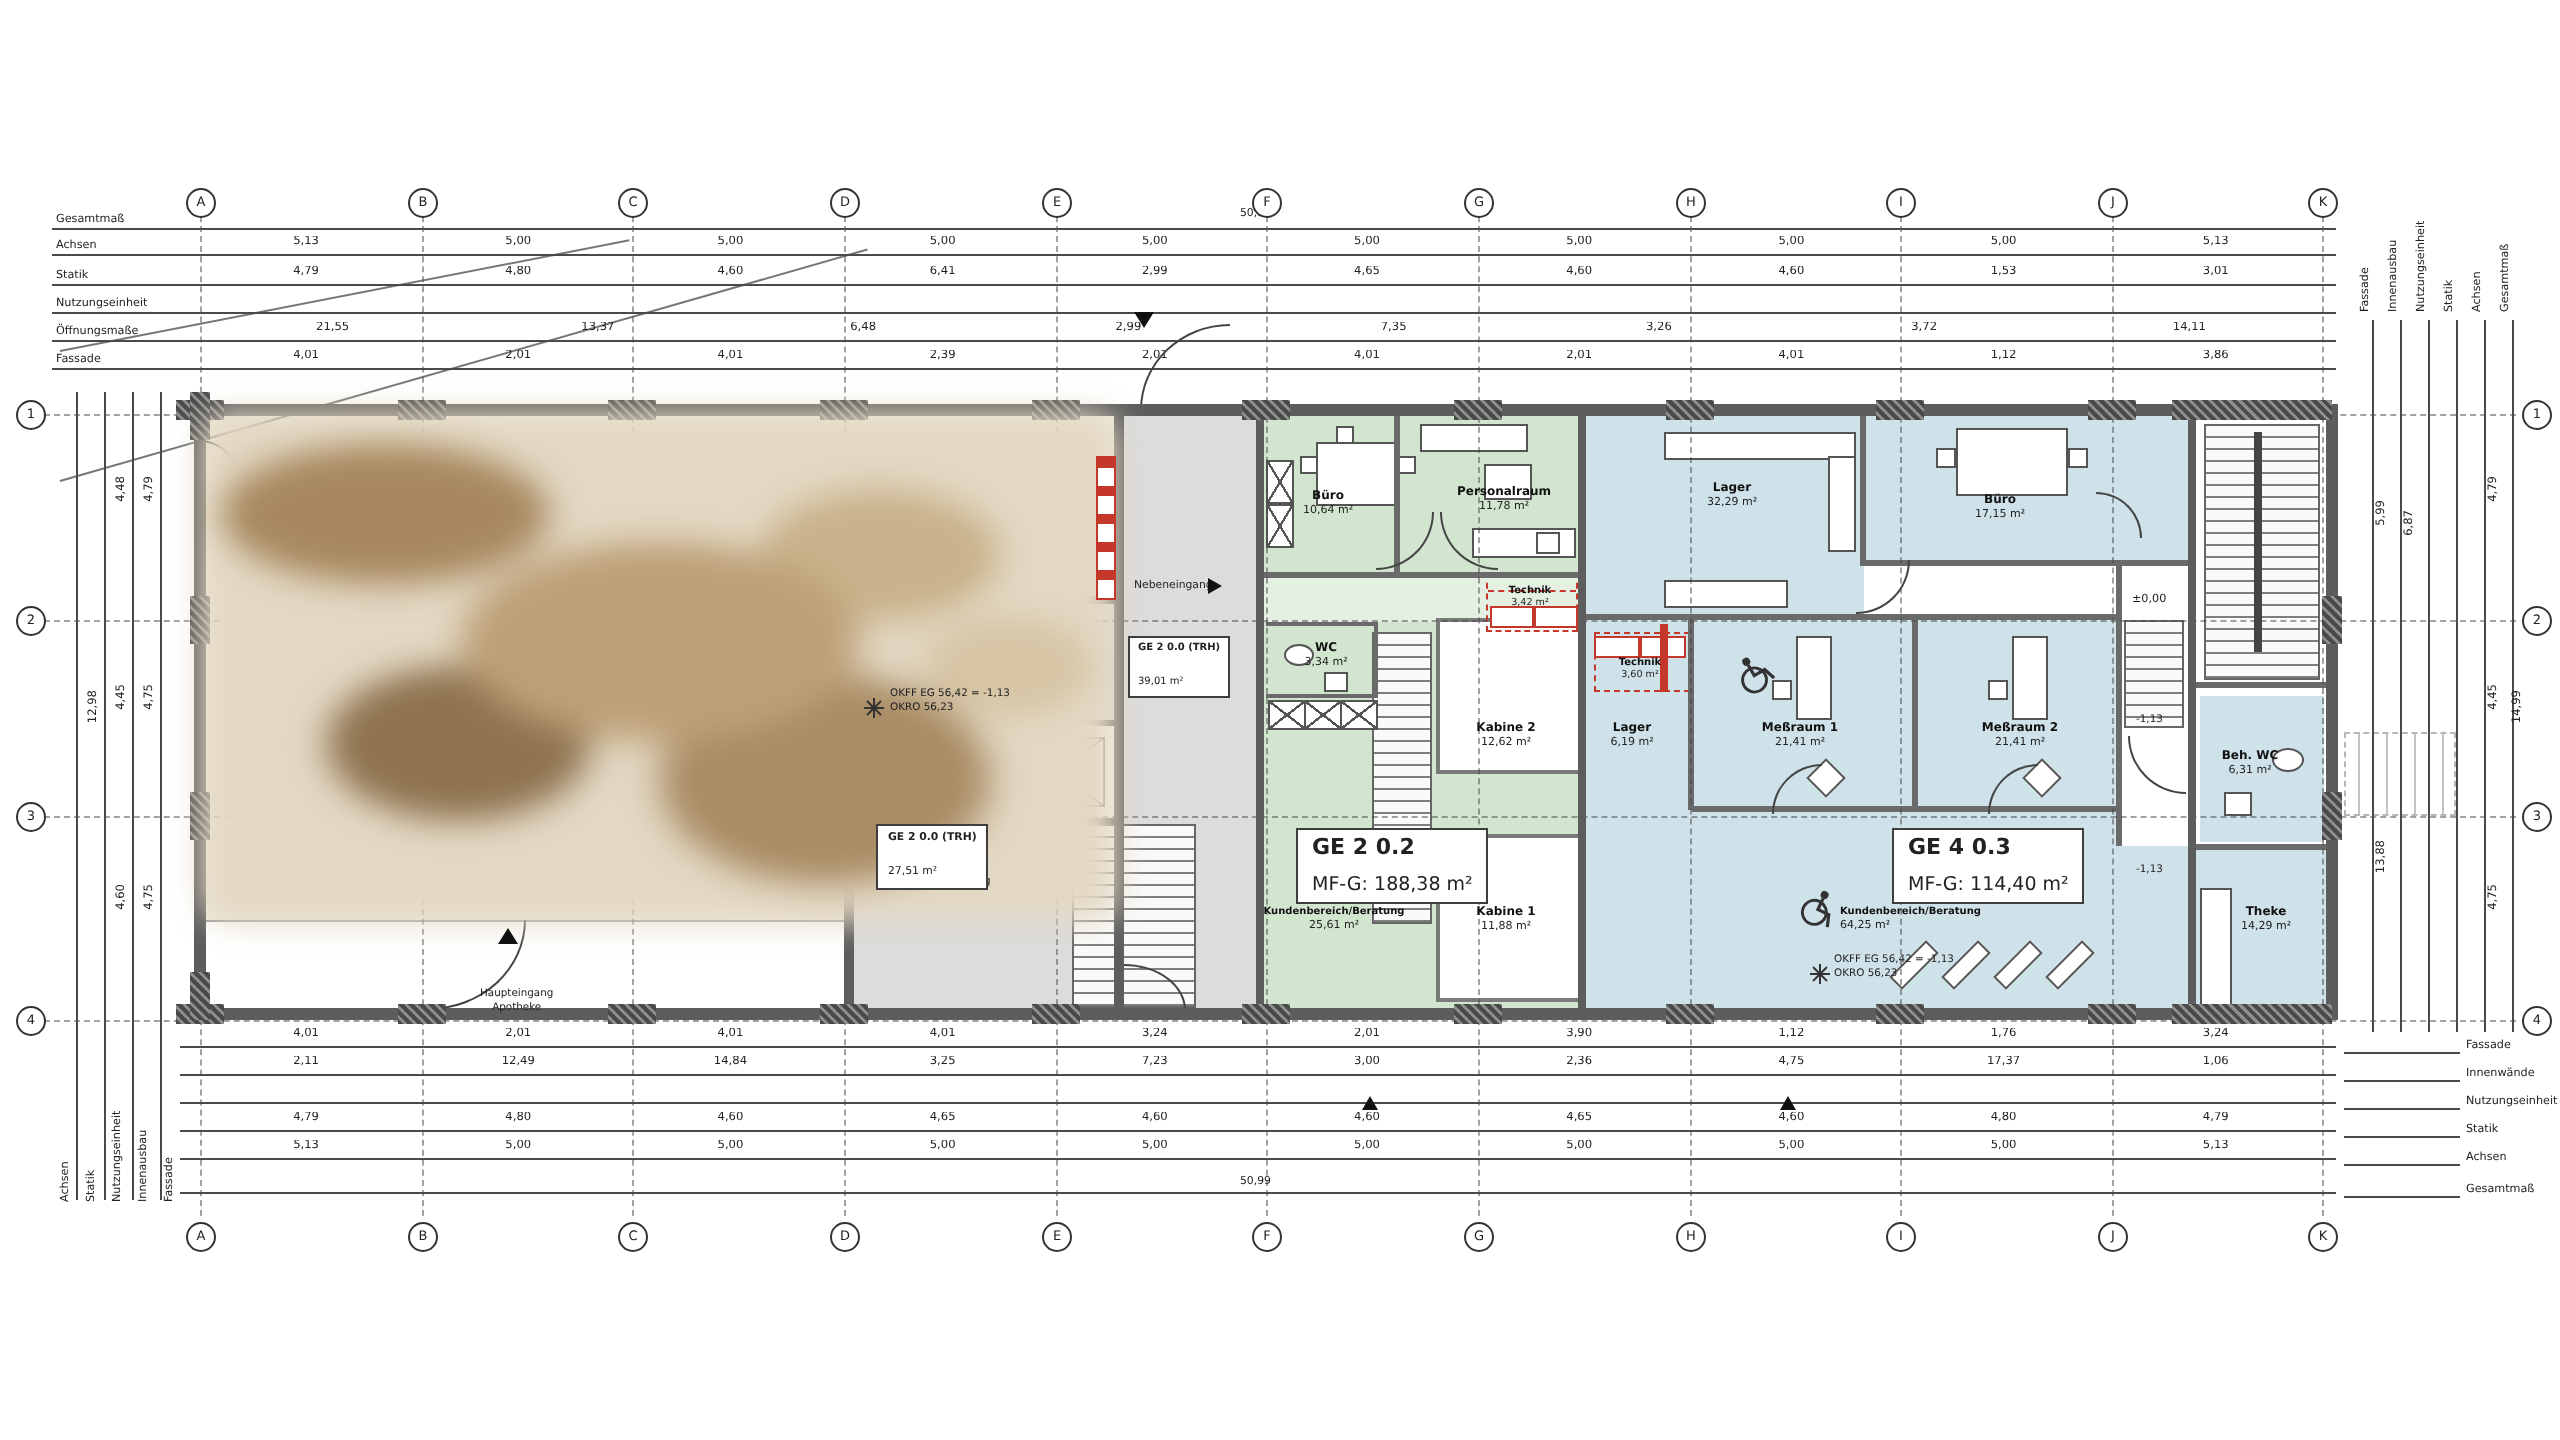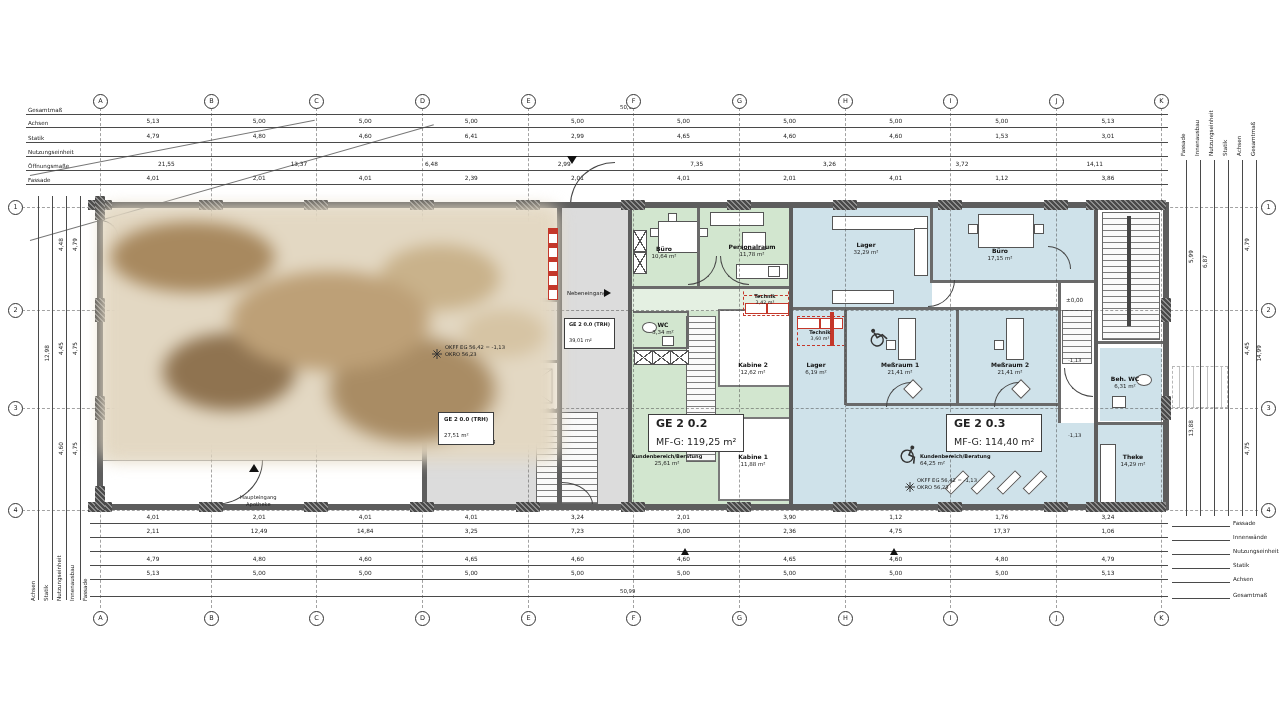--- a/index.html
+++ b/index.html
@@ -503,24 +503,24 @@
 <div class="ubox" style="left:564px;top:318px;padding:2px 4px;">
   <span class="t" style="font-size:5px;">GE 2 0.0 (TRH)</span>
   <span style="font-size:5px;">39,01 m²</span>
 </div>
 <div class="ubox" style="left:438px;top:412px;padding:3px 5px;">
   <span class="t" style="font-size:5.4px;">GE 2 0.0 (TRH)</span>
   <span style="font-size:5.4px;">27,51 m²</span>
 </div>
 <div class="ubox" style="left:648px;top:414px;">
   <span class="t" style="font-size:11px;">GE 2 0.2</span>
-  <span style="font-size:9.5px;">MF-G: 119,25 m²</span>
+  <span style="font-size:9.5px;">MF-G: 188,38 m²</span>
 </div>
 <div class="ubox" style="left:946px;top:414px;">
-  <span class="t" style="font-size:11px;">GE 2 0.3</span>
+  <span class="t" style="font-size:11px;">GE 4 0.3</span>
   <span style="font-size:9.5px;">MF-G: 114,40 m²</span>
 </div>
 
 <div class="note" style="left:567px;top:290px;font-size:5.4px;">
   <span>Nebeneingang</span>
 </div>
 <div class="tri" style="left:604px;top:289px;border-top:4px solid transparent;border-bottom:4px solid transparent;border-left:7px solid #111;"></div>
 
 <div class="tri" style="left:446px;top:437px;border-top:4px solid transparent;border-bottom:4px solid transparent;border-right:7px solid #111;"></div>
 <div class="note" style="left:456px;top:438px;font-size:5.4px;">

